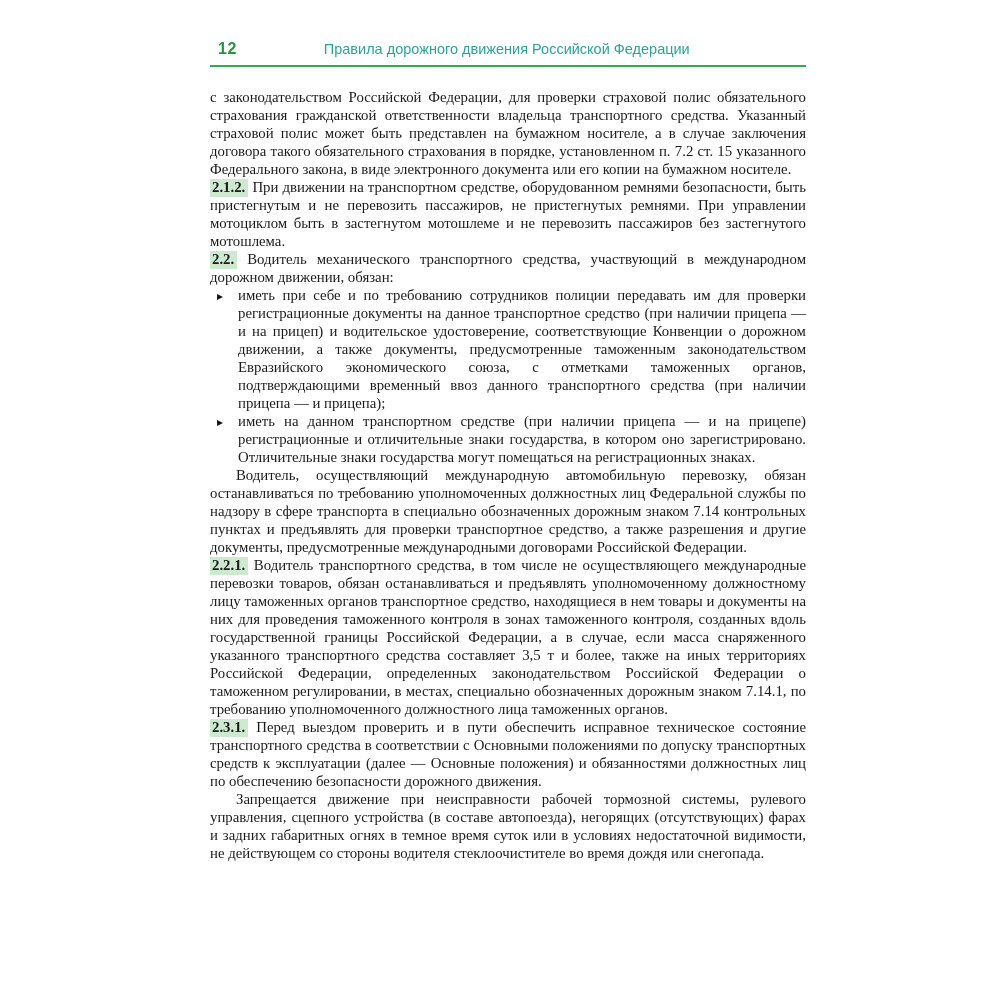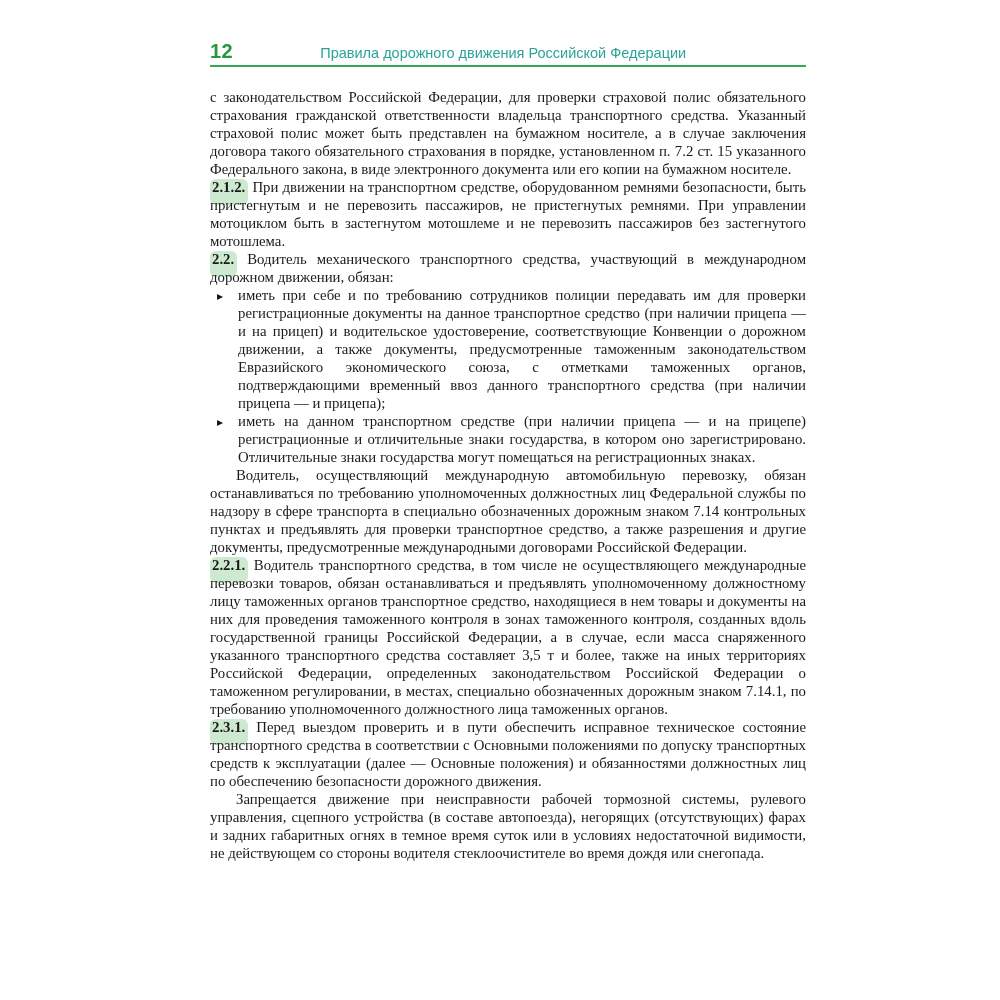--- a/index.html
+++ b/index.html
@@ -22,21 +22,22 @@
   }
   .page-header {
     display: flex;
     align-items: baseline;
     font-family: "Liberation Sans", sans-serif;
     height: 18px;
   }
   .page-number {
     color: var(--page-number-green, #27963c);
     font-weight: bold;
-    font-size: 20px;
+    font-size: 16px;
+    margin-left: 8px;
     letter-spacing: 0.5px;
   }
   .header-title {
     color: var(--title-teal, #2ba39a);
     font-size: 14.5px;
     margin-left: 87px;
   }
   .rule {
     height: 2px;
     background: var(--rule-green, #35a853);
@@ -54,22 +55,21 @@
   p.para {
     margin: 0;
     padding: 0;
   }
   p.para.indent {
     text-indent: 26px;
   }
   .secnum {
     background: var(--highlight-green, #cde9cf);
     font-weight: bold;
-    padding: 0 3px 10px 2px;
-    border-radius: 6px;
+    padding: 0 3px 2px 2px;
   }
   .bullet-item {
     position: relative;
     padding-left: 28px;
     margin: 0;
   }
   .bullet-marker {
     position: absolute;
     left: 7px;
     top: 1px;

